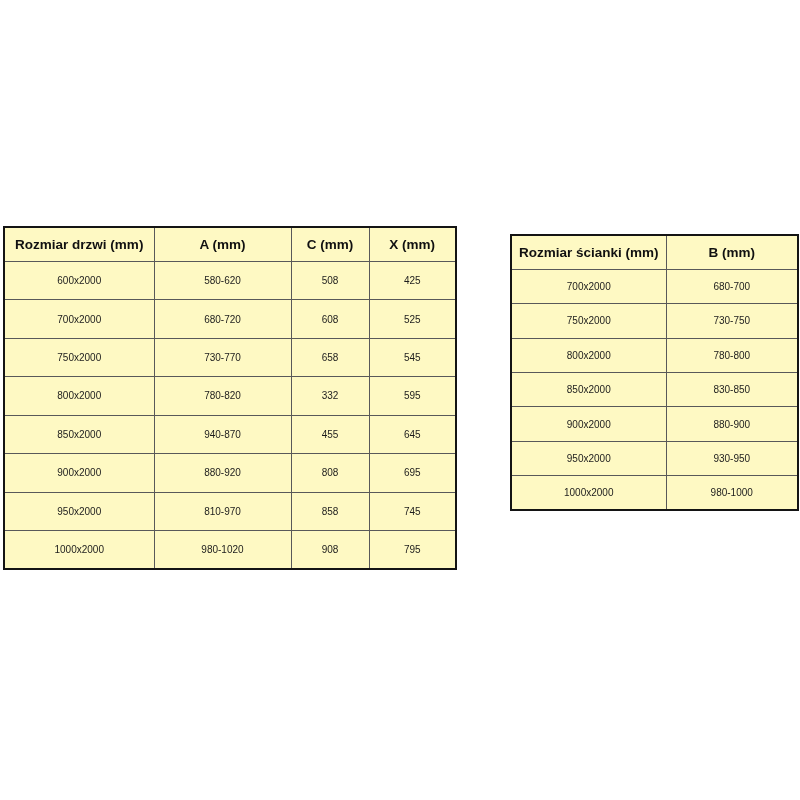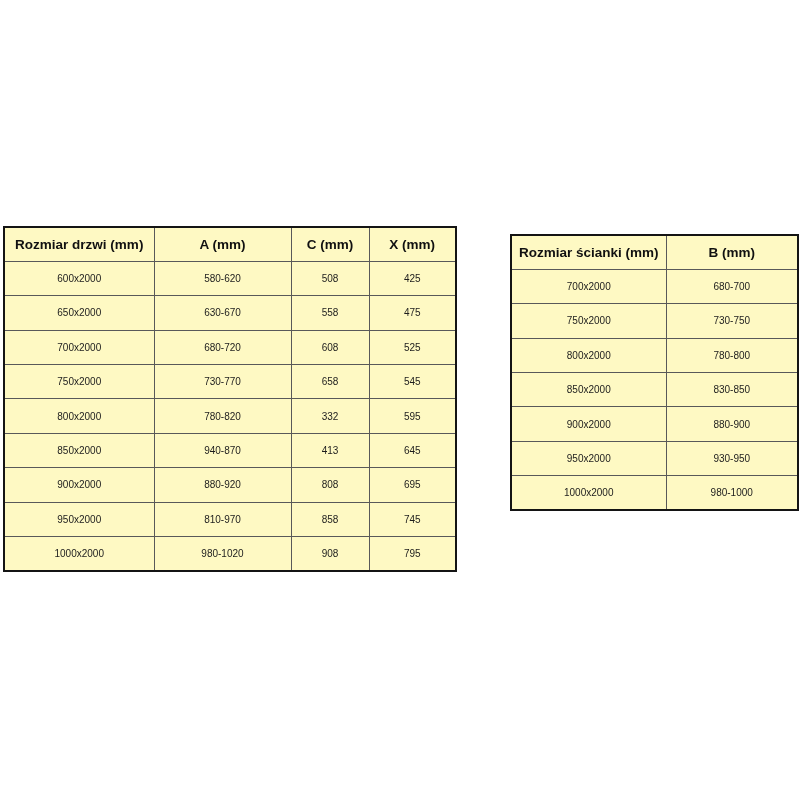--- a/index.html
+++ b/index.html
@@ -83,47 +83,41 @@
         </tr>
       </thead>
       <tbody>
         <tr>
           <td>600x2000</td>
           <td>580-620</td>
           <td>508</td>
           <td>425</td>
         </tr>
         <tr>
-          <td>650x2000</td>
-          <td>630-670</td>
-          <td>558</td>
-          <td>475</td>
-        </tr>
-        <tr>
           <td>700x2000</td>
           <td>680-720</td>
           <td>608</td>
           <td>525</td>
         </tr>
         <tr>
           <td>750x2000</td>
           <td>730-770</td>
           <td>658</td>
           <td>545</td>
         </tr>
         <tr>
           <td>800x2000</td>
           <td>780-820</td>
           <td>332</td>
           <td>595</td>
         </tr>
         <tr>
           <td>850x2000</td>
           <td>940-870</td>
-          <td>413</td>
+          <td>455</td>
           <td>645</td>
         </tr>
         <tr>
           <td>900x2000</td>
           <td>880-920</td>
           <td>808</td>
           <td>695</td>
         </tr>
         <tr>
           <td>950x2000</td>

